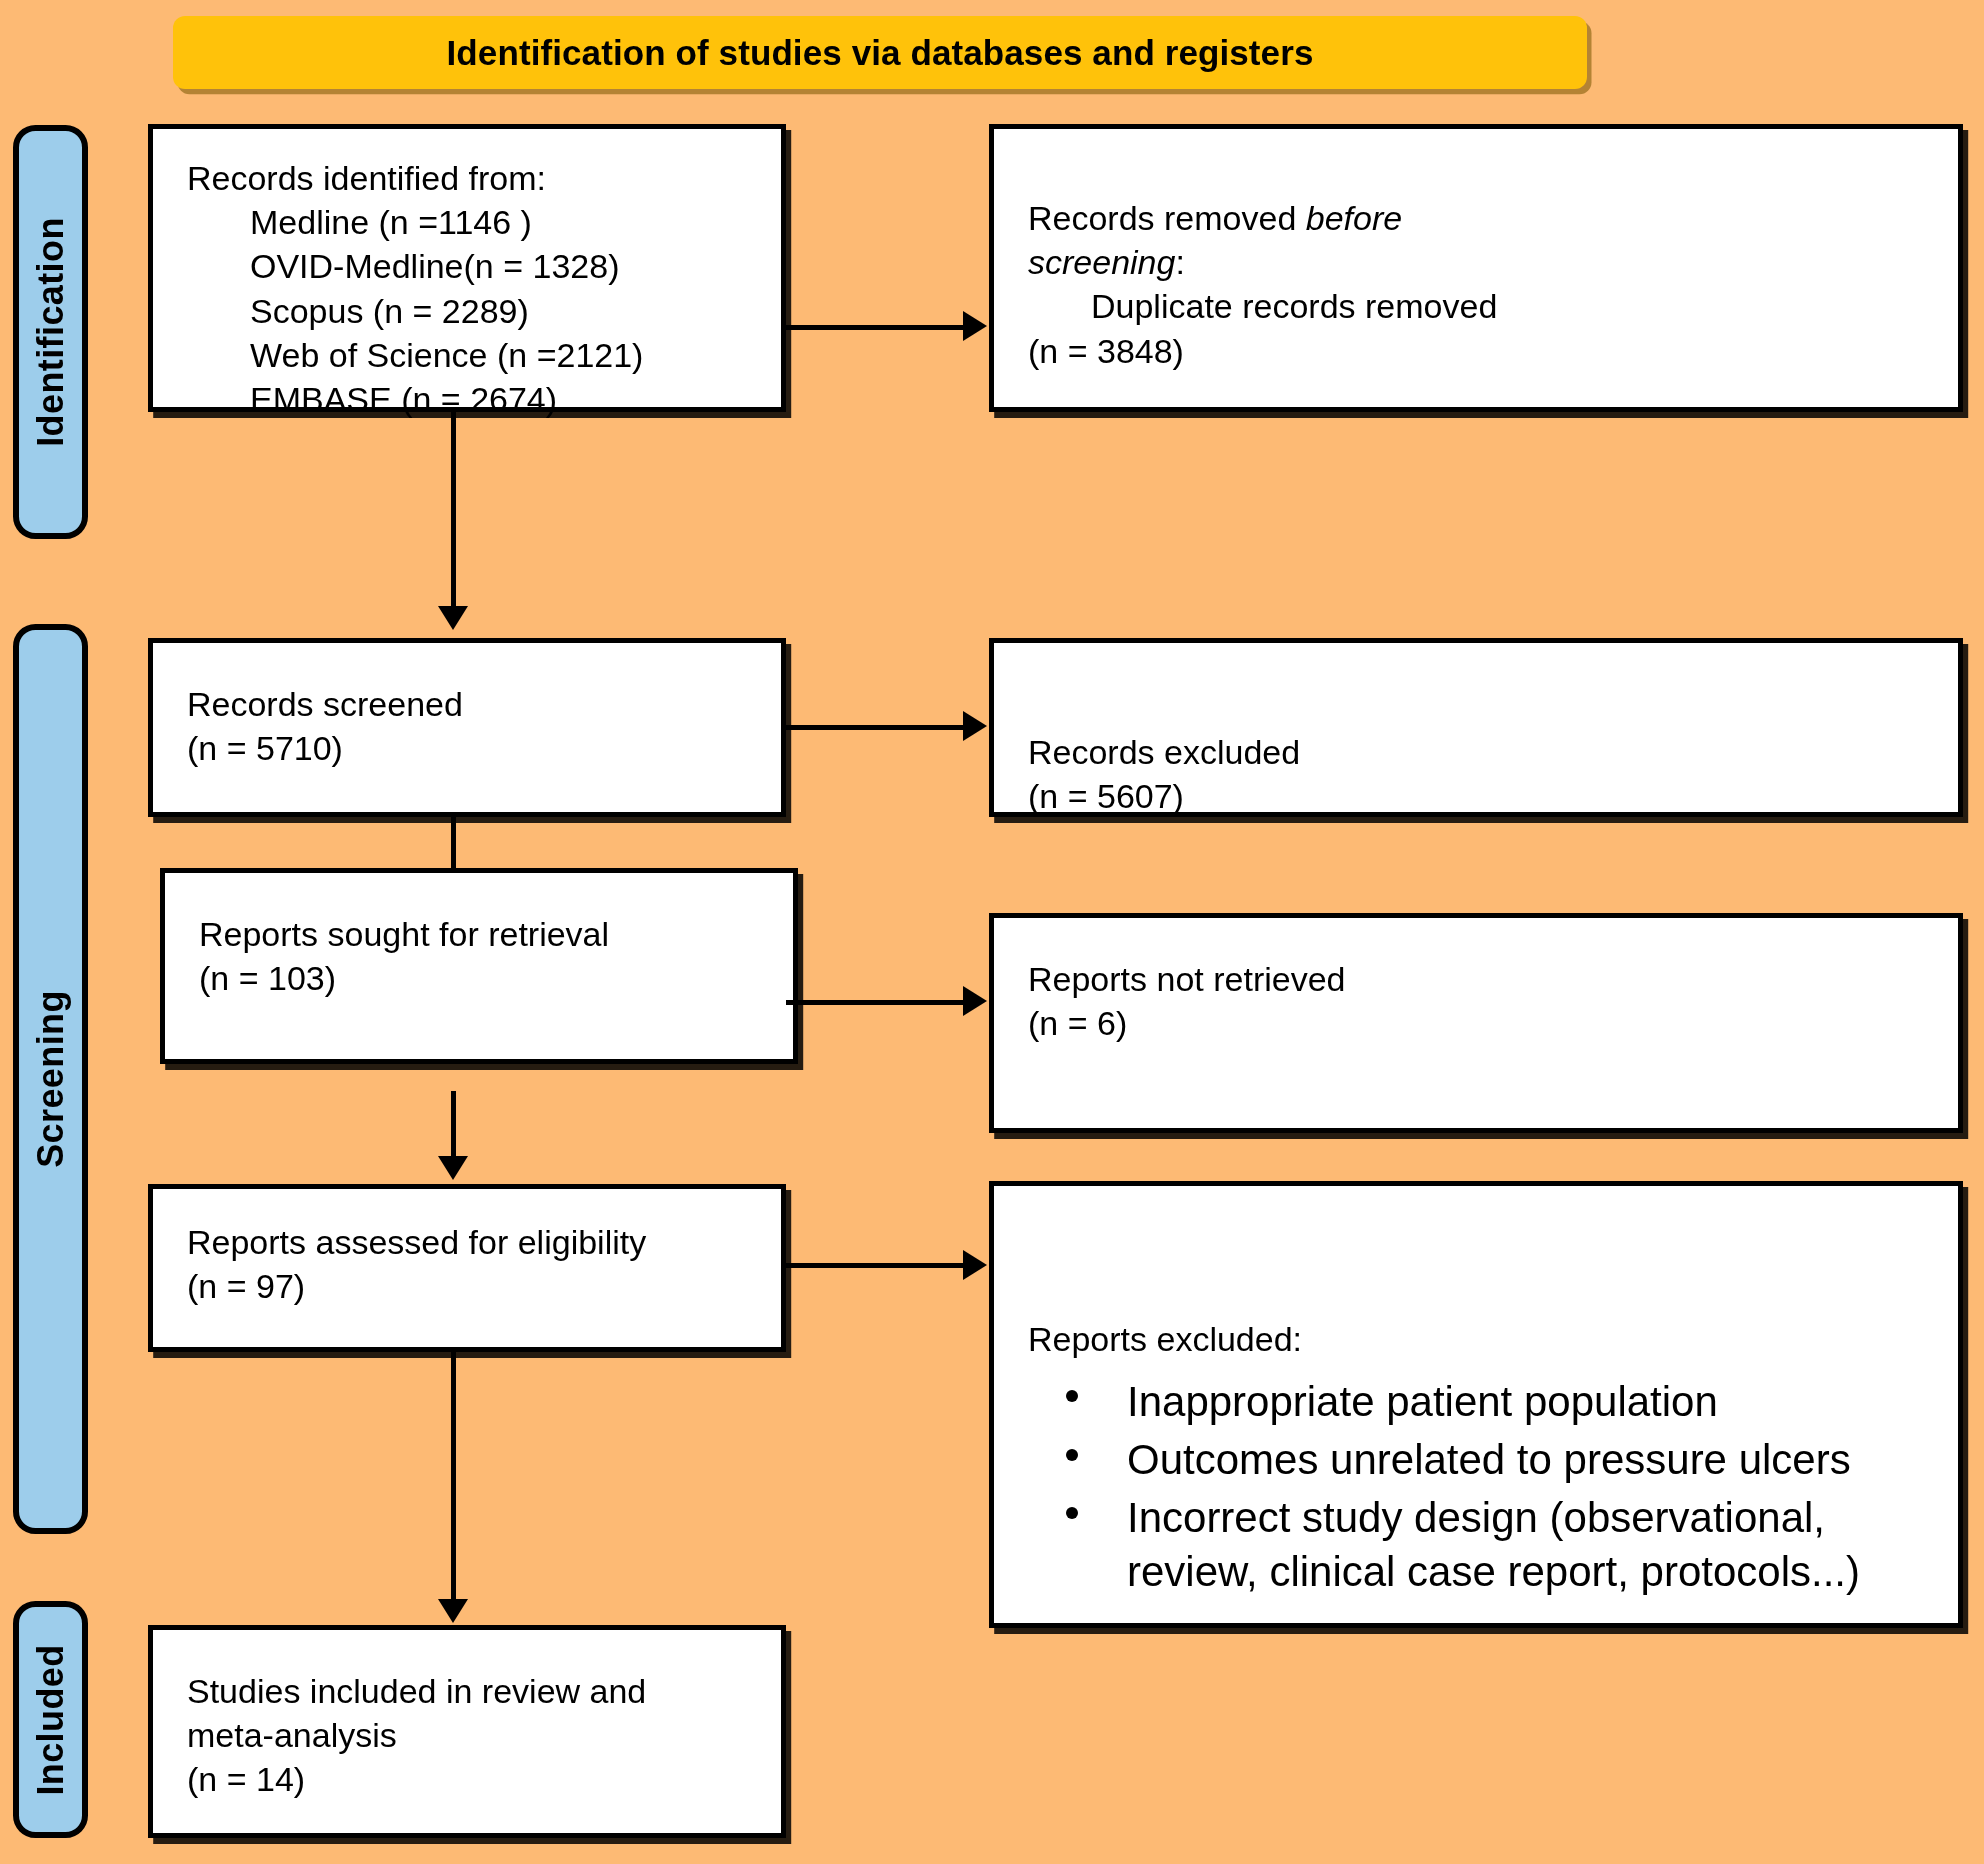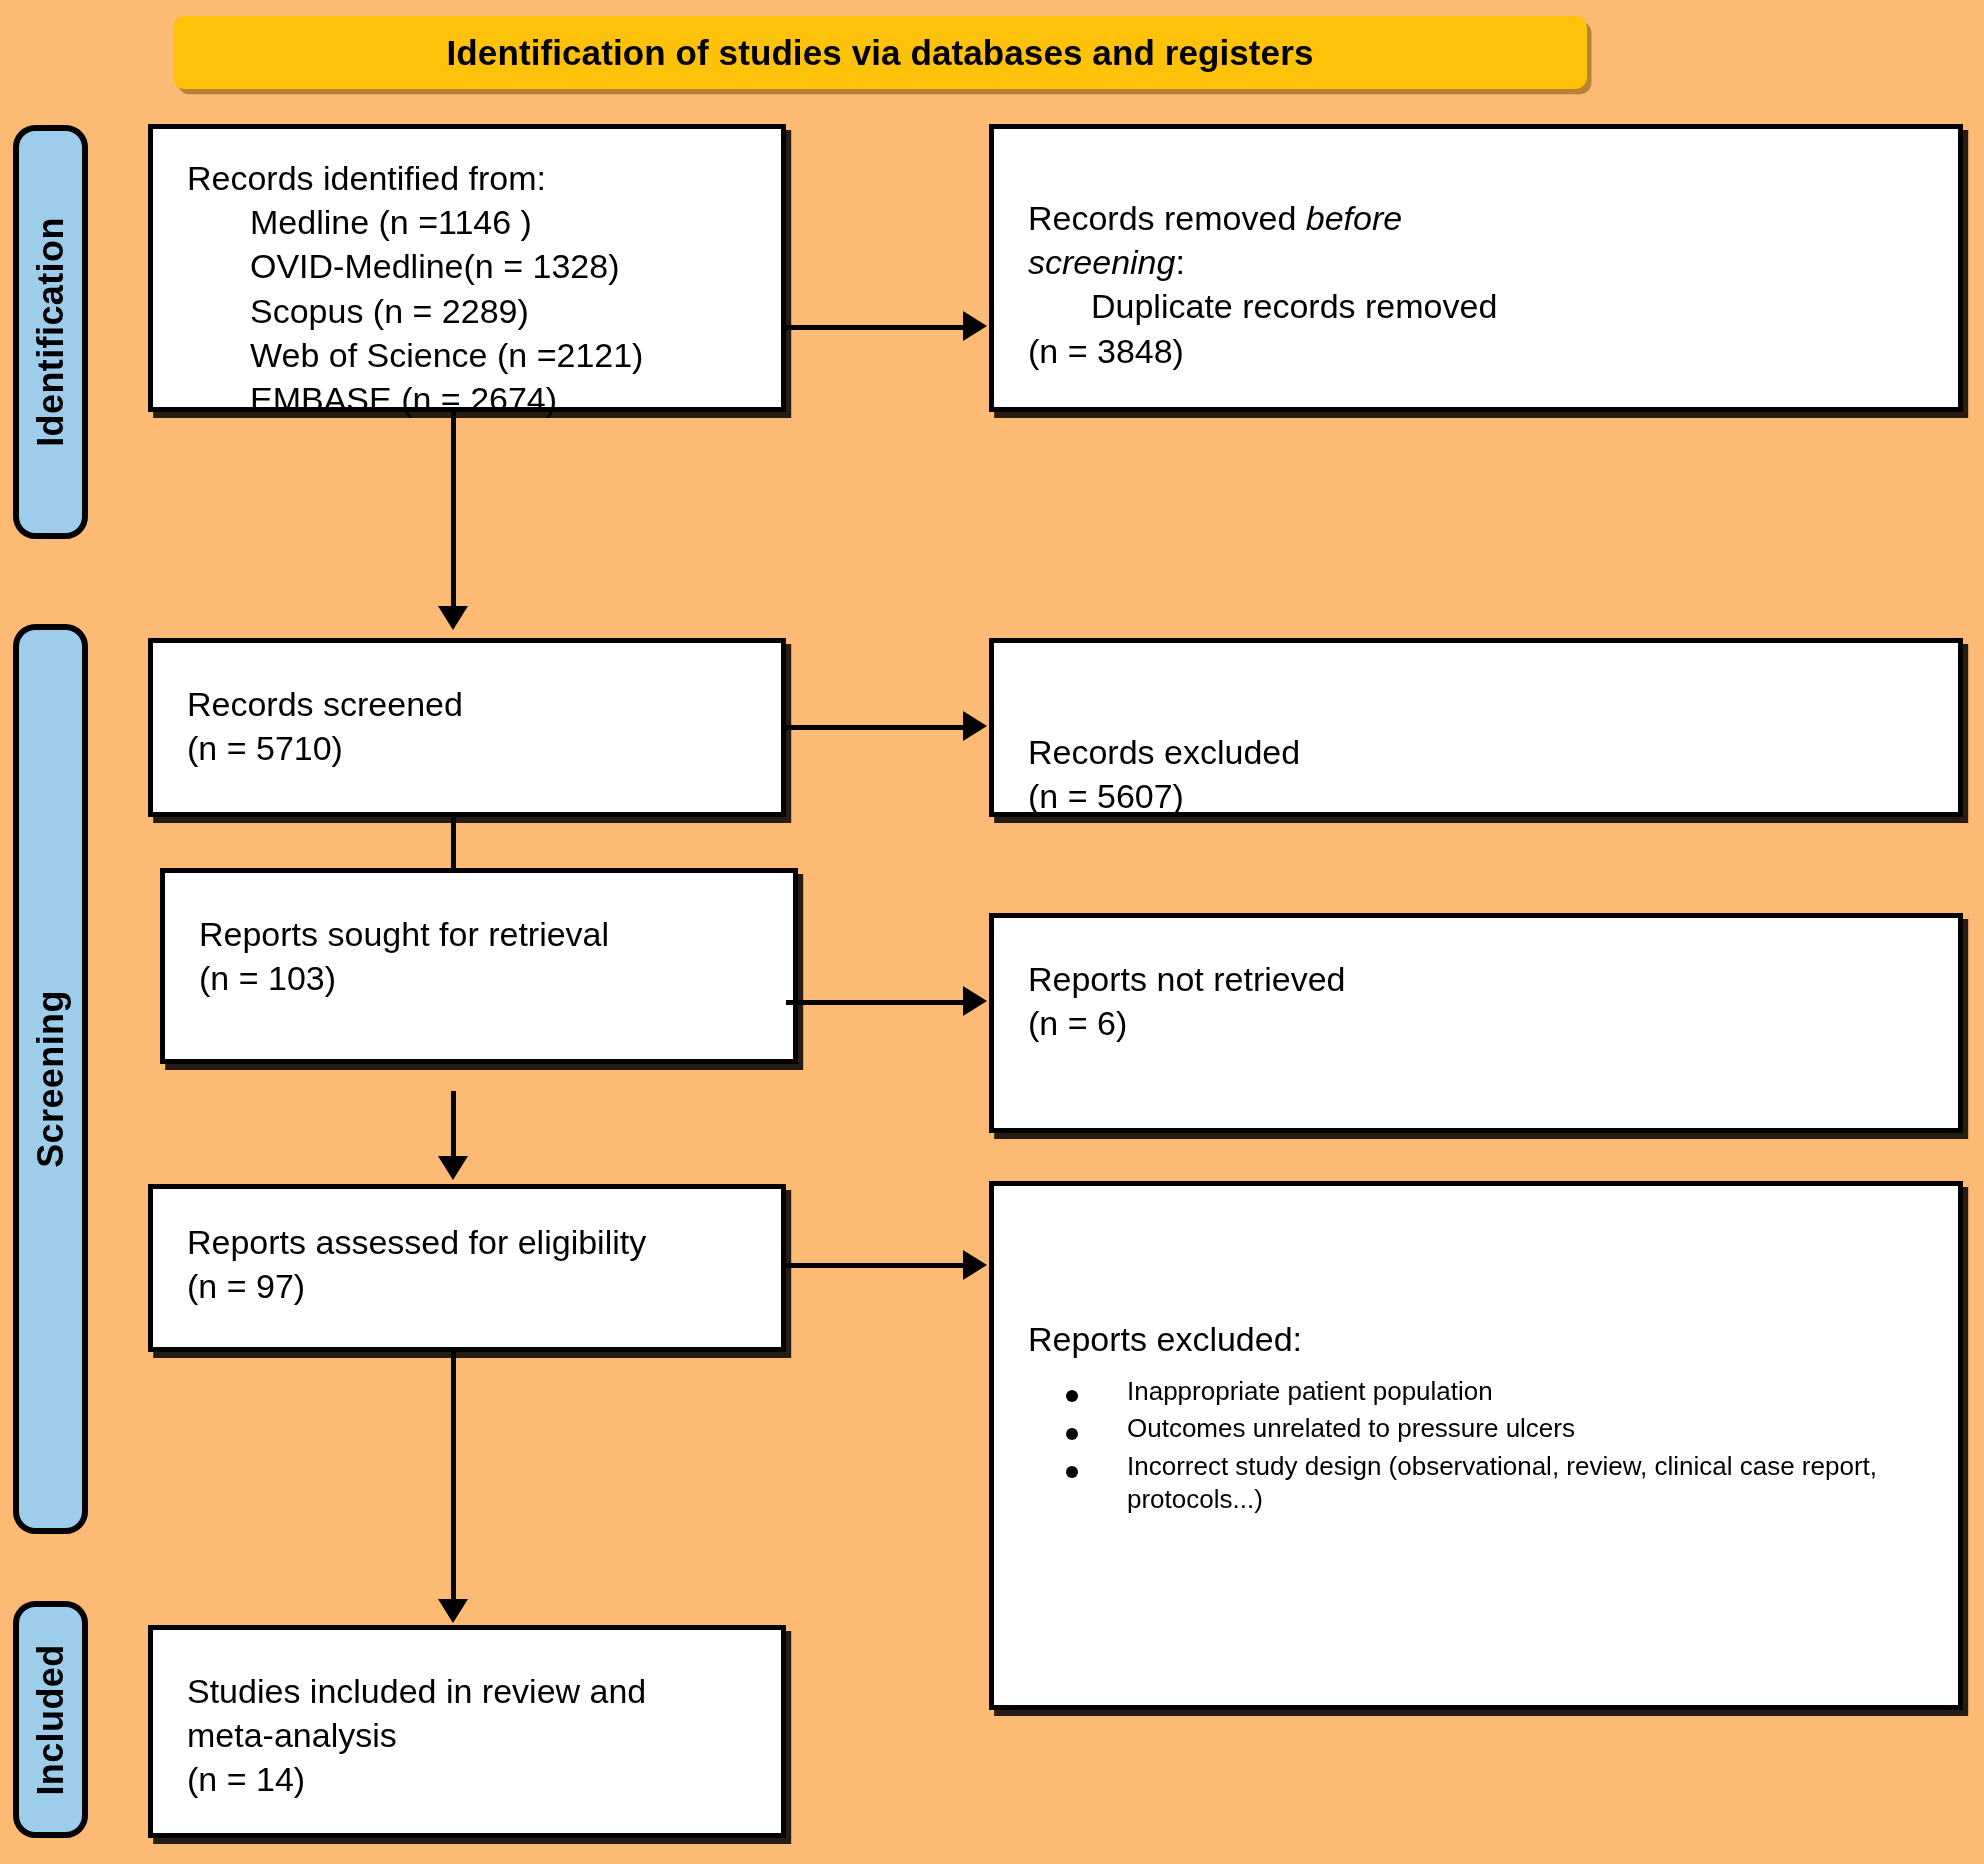--- a/index.html
+++ b/index.html
@@ -107,35 +107,35 @@
 
   #box-sought            { left: 148px;  top: 868px; width: 638px;  height: 196px; margin-left: 12px; }
   #box-sought .box-body      { top: 39px; }
 
   #box-not-retrieved     { left: 989px; top: 913px; width: 974px; height: 220px; }
   #box-not-retrieved .box-body   { top: 39px; }
 
   #box-assessed          { left: 148px;  top: 1184px; width: 638px;  height: 168px; }
   #box-assessed .box-body    { top: 31px; }
 
-  #box-reports-excluded  { left: 989px; top: 1181px; width: 974px; height: 529px; }
+  #box-reports-excluded  { left: 989px; top: 1181px; width: 974px; height: 447px; }
   #box-reports-excluded .box-body { top: 131px; }
 
   #box-included          { left: 148px;  top: 1625px; width: 638px;  height: 213px; }
   #box-included .box-body    { top: 39px; }
 
   
   .bullet-list {
     list-style: none;
     margin: 13.4px 0 0 0;
     padding: 0 0 0 99px;
   }
   .bullet-list li {
     position: relative;
-    font-size: 26px;
+    font-size: 42px;
     line-height: 1.28;
     color: #000000;
     margin-bottom: 4.5px;
   }
   .bullet-list li .dot {
     position: absolute;
     left: -61px;
     top: 15.7px;
     width: 12px;
     height: 12px;

